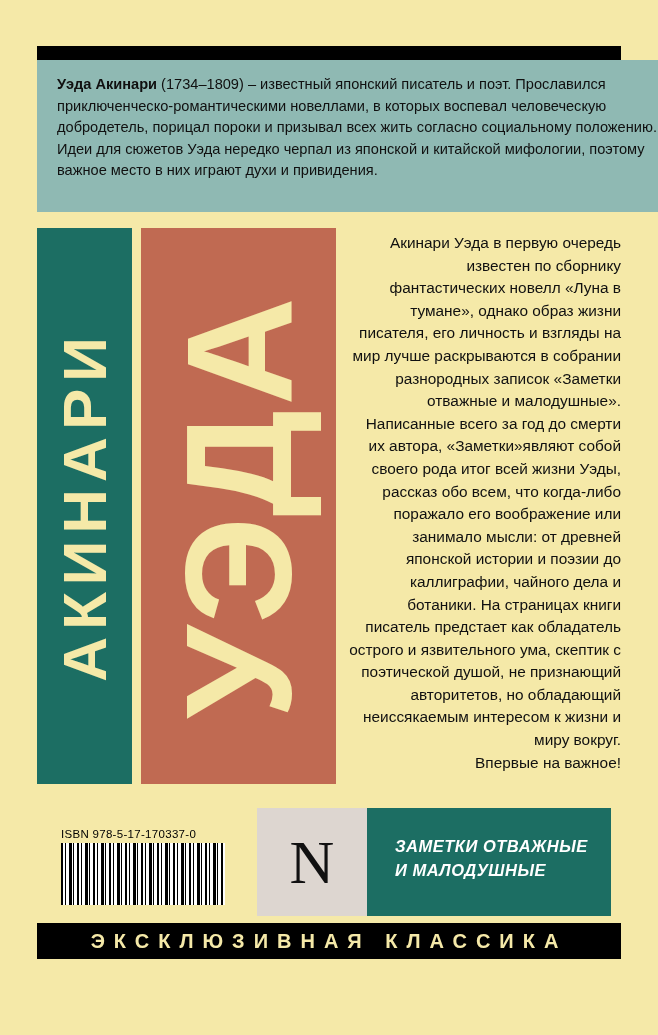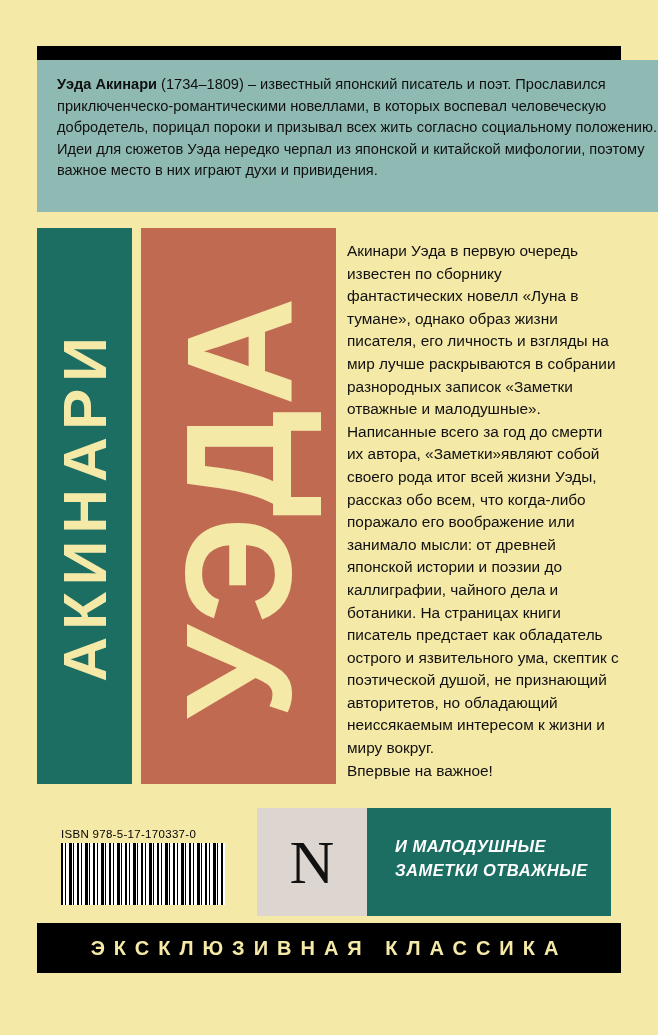--- a/index.html
+++ b/index.html
@@ -107,23 +107,24 @@
     font-weight: bold;
     letter-spacing: 4px;
     color: #f5e9a8;
     line-height: 1;
   }
 
   
   .desc {
     position: absolute;
     left: 310px;
-    top: 12px;
+    top: 4px;
     width: 274px;
     height: 556px;
+    text-align: right;
   }
   .desc p {
     margin: 0;
     font-size: 15.4px;
     line-height: 22.6px;
     color: #101010;
   }
 
   
   .bottom {
@@ -206,21 +207,21 @@
     line-height: 24px;
     letter-spacing: 0.5px;
   }
 
   
   .footer-bar {
     position: absolute;
     left: 37px;
     top: 923px;
     width: 584px;
-    height: 50px;
+    height: 36px;
     background: #000000;
     display: flex;
     align-items: center;
     justify-content: center;
   }
   .footer-text {
     color: #f5e9a8;
     font-size: 20px;
     font-weight: bold;
     letter-spacing: 9px;
@@ -260,22 +261,22 @@
       <div class="isbn-text">ISBN 978-5-17-170337-0</div>
       <div class="barcode"></div>
       <div class="barcode-digits">9 785171 703370 &gt;</div>
     </div>
 
     <div class="logo-box">
       <div class="logo-mark">N</div>
     </div>
 
     <div class="series-box">
+      <div>ЗАМЕТКИ ОТВАЖНЫЕ</div>
       <div>И МАЛОДУШНЫЕ</div>
-      <div>ЗАМЕТКИ ОТВАЖНЫЕ</div>
     </div>
 
   </div>
 
   <div class="footer-bar">
     <span class="footer-text">ЭКСКЛЮЗИВНАЯ КЛАССИКА</span>
   </div>
 
 </div>
 

